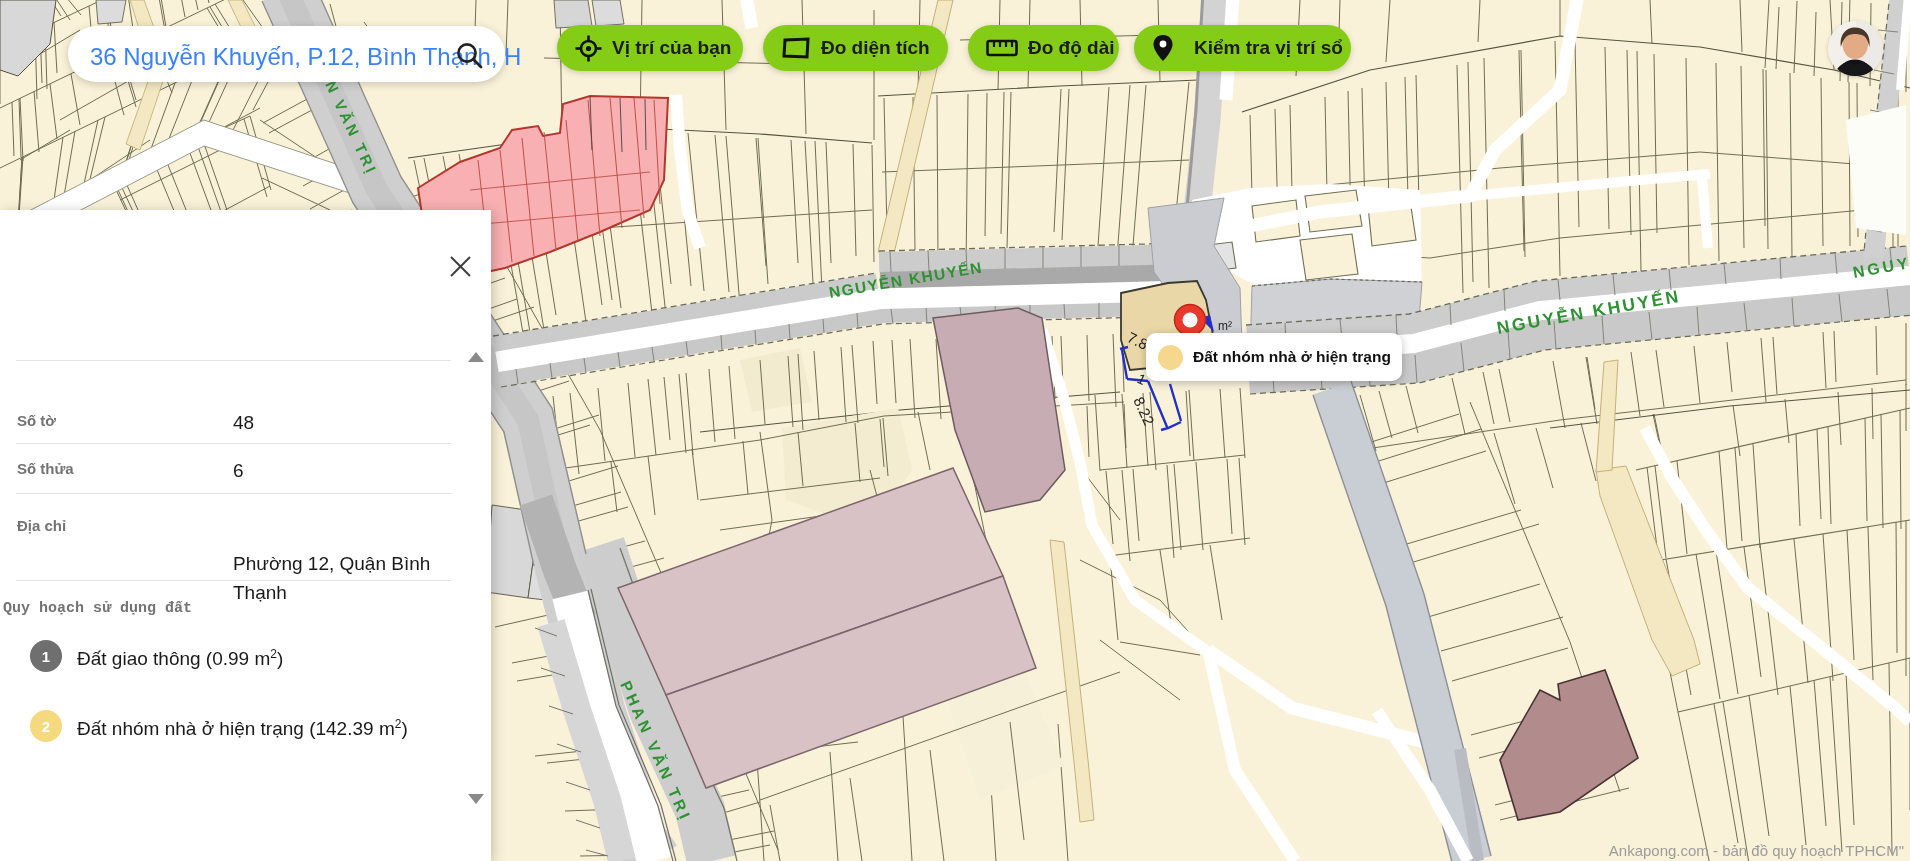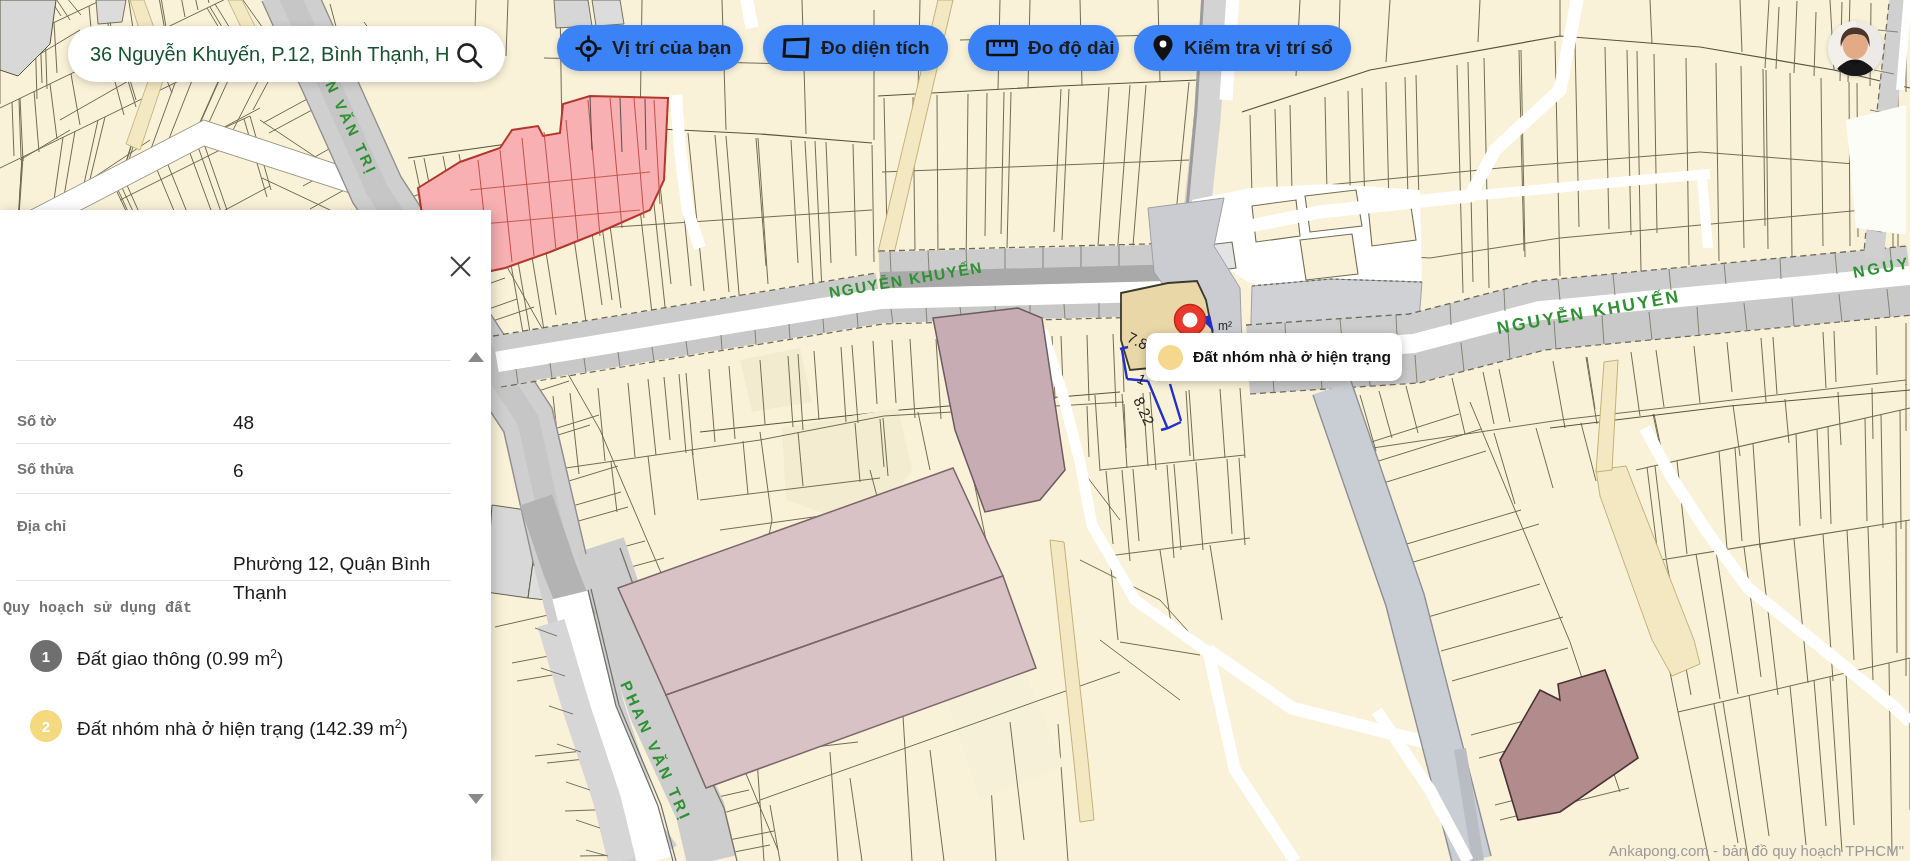--- a/index.html
+++ b/index.html
@@ -1,17 +1,17 @@
 <!DOCTYPE html>
 <html><head><meta charset="utf-8">
 <style>
   html,body{margin:0;padding:0;width:1910px;height:861px;overflow:hidden;}
   body{font-family:"Liberation Sans",sans-serif;position:relative;background:#faf2d8;}
   .abs{position:absolute;}
-  .pill{position:absolute;top:25px;height:46px;background:#3b82f6;border-radius:24px;
+  .pill{position:absolute;top:25px;height:46px;background:#84cc16;border-radius:24px;
         box-shadow:0 2px 6px rgba(0,0,0,.18);display:flex;align-items:center;
         font-weight:bold;font-size:19px;color:#1c1c1c;white-space:nowrap;}
   .pill svg{margin:0 10px 0 18px;flex:0 0 auto;}
   .lbl{font-weight:bold;font-size:15px;color:#737373;}
   .val{font-size:19px;color:#1a1a1a;}
   .sep{position:absolute;left:16px;width:435px;height:1px;background:#e3e3e3;}
 </style></head>
 <body>
 
 <svg class="abs" style="left:0;top:0" width="1910" height="861" viewBox="0 0 1910 861">
@@ -337,21 +337,21 @@
 <div class="abs" style="right:6px;bottom:2px;font-size:15px;color:#9b9b9b;">Ankapong.com - bản đồ quy hoạch TPHCM"</div>
 
 <div class="abs" style="left:1146px;top:333px;height:48px;background:#fff;border-radius:10px;box-shadow:0 2px 8px rgba(0,0,0,.25);display:flex;align-items:center;white-space:nowrap;padding-right:11px;">
 
   <div style="width:25px;height:25px;border-radius:50%;background:#f5d88d;margin:0 10px 0 12px;flex:0 0 auto;"></div>
 
   <div style="font-weight:bold;font-size:15.5px;color:#111;">Đất nhóm nhà ở hiện trạng</div>
 </div>
 
 <div class="abs" style="left:68px;top:26px;width:437px;height:56px;background:#fff;border-radius:28px;box-shadow:0 2px 8px rgba(0,0,0,.2);">
-  <div class="abs" style="left:22px;top:17px;font-size:20px;color:#14532d;white-space:nowrap;">36 Nguyễn Khuyến, P.12, Bình Thạnh, H</div>
+  <div class="abs" style="left:22px;top:17px;font-size:24px;color:#3b82f6;white-space:nowrap;">36 Nguyễn Khuyến, P.12, Bình Thạnh, H</div>
 
   <svg class="abs" style="left:387px;top:15px;" width="28" height="28" viewBox="0 0 28 28">
       <circle cx="12" cy="12" r="8.6" fill="none" stroke="#222" stroke-width="2.6"></circle>
       <line x1="18.5" y1="18.5" x2="26" y2="26" stroke="#222" stroke-width="2.8" stroke-linecap="round"></line>
     </svg>
 </div>
 
 <div class="pill" style="left:557px;width:186px;">
   <svg width="27" height="27" viewBox="0 0 27 27">
       <circle cx="13.5" cy="13.5" r="7.5" fill="none" stroke="#111" stroke-width="2.6"></circle>
@@ -375,21 +375,21 @@
   <svg width="32" height="20" viewBox="0 0 32 20">
       <rect x="1.5" y="3" width="29" height="14" rx="2" fill="none" stroke="#111" stroke-width="2.6"></rect>
       <line x1="8" y1="3" x2="8" y2="9" stroke="#111" stroke-width="2.2"></line>
       <line x1="14" y1="3" x2="14" y2="9" stroke="#111" stroke-width="2.2"></line>
       <line x1="20" y1="3" x2="20" y2="9" stroke="#111" stroke-width="2.2"></line>
       <line x1="26" y1="3" x2="26" y2="9" stroke="#111" stroke-width="2.2"></line>
     </svg>
   <span>Đo độ dài</span>
 </div>
 
-<div class="pill" style="left:1134px;width:217px;">
+<div class="pill" style="left:1134px;width:217px;gap:10px;">
   <svg width="22" height="28" viewBox="0 0 22 28">
       <path d="M11,1 C5.2,1 1.5,5.3 1.5,10.3 C1.5,16.5 8.5,24.5 11,27 C13.5,24.5 20.5,16.5 20.5,10.3 C20.5,5.3 16.8,1 11,1 Z" fill="#111"></path>
       <circle cx="11" cy="10" r="3.4" fill="#fff"></circle>
     </svg>
   <span>Kiểm tra vị trí sổ</span>
 </div>
 
 <div class="abs" style="left:1828px;top:21px;width:55px;height:55px;border-radius:50%;overflow:hidden;box-shadow:0 1px 4px rgba(0,0,0,.2);">
   <svg width="55" height="55" viewBox="0 0 55 55">
     <rect width="55" height="55" fill="#f3f0ec"></rect>

